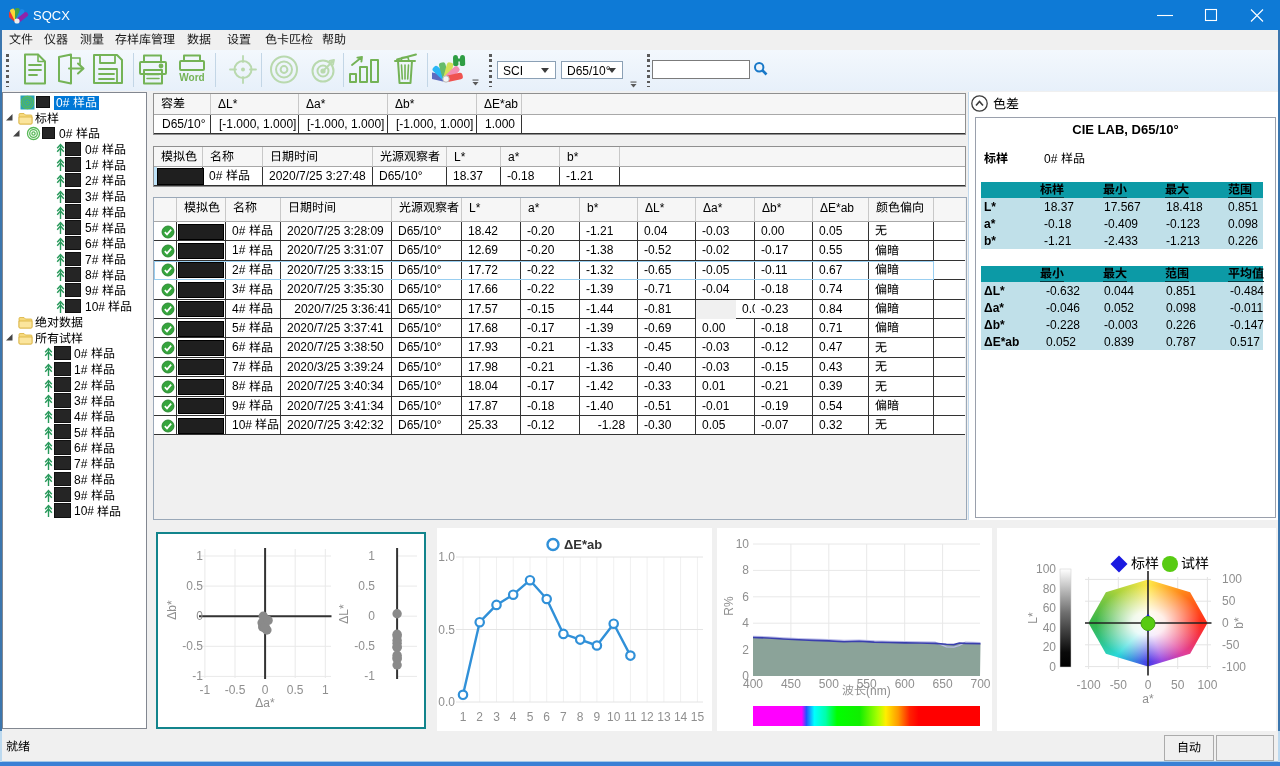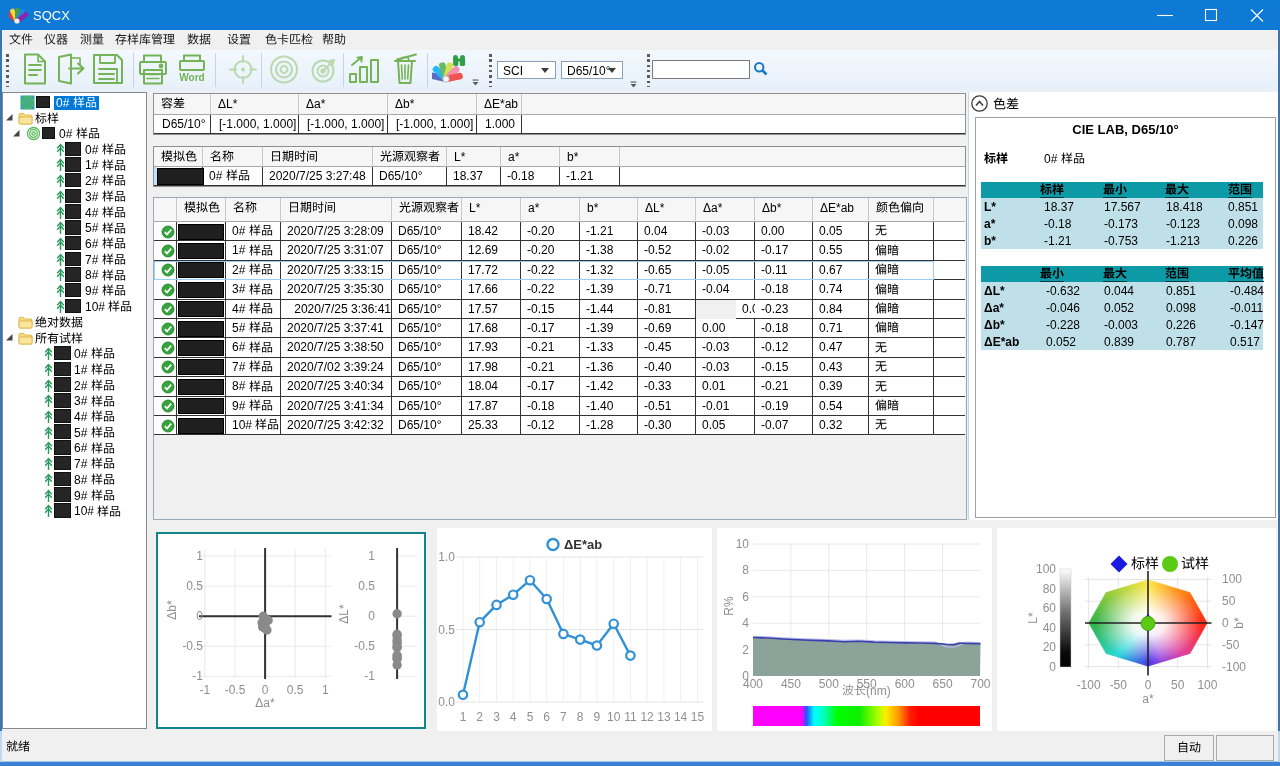--- a/index.html
+++ b/index.html
@@ -735,21 +735,21 @@
       <circle cx="7" cy="7" r="6" fill="none" stroke="#27842e" stroke-width="0.9"></circle>
       <path d="M3.8 7.2 L6 9.4 L10.2 4.6" fill="none" stroke="#fff" stroke-width="1.7"></path>
     </svg></div>
 <div class="abs" style="left:178px;top:339.9px;width:46px;height:16px;background:#1f1f1f;border:1px solid #000"></div>
 <div class="cd" style="left:154px;top:357.8px;width:23px;height:19.4px;"></div>
 <div class="cd" style="left:177px;top:357.8px;width:49px;height:19.4px;"></div>
 <div class="cd" style="left:226px;top:357.8px;width:55px;height:19.4px;">7# <svg class="k" style="vertical-align:-1.4px" width="24.0" height="12" viewBox="0 -880 2000 1000" fill="#000">
       <use href="#u6837" x="0"></use>
       <use href="#u54c1" x="1000"></use>
     </svg></div>
-<div class="cd" style="left:281px;top:357.8px;width:111px;height:19.4px;">2020/7/02 3:39:24</div>
+<div class="cd" style="left:281px;top:357.8px;width:111px;height:19.4px;">2020/3/25 3:39:24</div>
 <div class="cd" style="left:392px;top:357.8px;width:70px;height:19.4px;">D65/10°</div>
 <div class="cd" style="left:462px;top:357.8px;width:59px;height:19.4px;">17.98</div>
 <div class="cd" style="left:521px;top:357.8px;width:59px;height:19.4px;">-0.21</div>
 <div class="cd" style="left:580px;top:357.8px;width:58px;height:19.4px;">-1.36</div>
 <div class="cd" style="left:638px;top:357.8px;width:58px;height:19.4px;">-0.40</div>
 <div class="cd" style="left:696px;top:357.8px;width:59px;height:19.4px;">-0.03</div>
 <div class="cd" style="left:755px;top:357.8px;width:58px;height:19.4px;">-0.15</div>
 <div class="cd" style="left:813px;top:357.8px;width:56px;height:19.4px;">0.43</div>
 <div class="cd" style="left:869px;top:357.8px;width:65px;height:19.4px;"><svg class="k" style="vertical-align:-1.4px" width="12.0" height="12" viewBox="0 -880 1000 1000" fill="#000">
       <use href="#u65e0" x="0"></use>
@@ -815,21 +815,21 @@
 <div class="cd" style="left:154px;top:416.0px;width:23px;height:19.4px;"></div>
 <div class="cd" style="left:177px;top:416.0px;width:49px;height:19.4px;"></div>
 <div class="cd" style="left:226px;top:416.0px;width:55px;height:19.4px;">10# <svg class="k" style="vertical-align:-1.4px" width="24.0" height="12" viewBox="0 -880 2000 1000" fill="#000">
       <use href="#u6837" x="0"></use>
       <use href="#u54c1" x="1000"></use>
     </svg></div>
 <div class="cd" style="left:281px;top:416.0px;width:111px;height:19.4px;">2020/7/25 3:42:32</div>
 <div class="cd" style="left:392px;top:416.0px;width:70px;height:19.4px;">D65/10°</div>
 <div class="cd" style="left:462px;top:416.0px;width:59px;height:19.4px;">25.33</div>
 <div class="cd" style="left:521px;top:416.0px;width:59px;height:19.4px;">-0.12</div>
-<div class="cd" style="left:580px;top:416.0px;width:58px;height:19.4px;">-1.28</div>
+<div class="cd" style="left:580px;top:416.0px;width:58px;height:19.4px;text-align:center;">-1.28</div>
 <div class="cd" style="left:638px;top:416.0px;width:58px;height:19.4px;">-0.30</div>
 <div class="cd" style="left:696px;top:416.0px;width:59px;height:19.4px;">0.05</div>
 <div class="cd" style="left:755px;top:416.0px;width:58px;height:19.4px;">-0.07</div>
 <div class="cd" style="left:813px;top:416.0px;width:56px;height:19.4px;">0.32</div>
 <div class="cd" style="left:869px;top:416.0px;width:65px;height:19.4px;"><svg class="k" style="vertical-align:-1.4px" width="12.0" height="12" viewBox="0 -880 1000 1000" fill="#000">
       <use href="#u65e0" x="0"></use>
     </svg></div>
 <div class="cd" style="left:934px;top:416.0px;width:31px;height:19.4px;border-right:none;"></div>
 <div class="abs" style="left:161px;top:418.5px"><svg width="14" height="14" viewBox="0 0 14 14" style="vertical-align:-3px">
       <circle cx="7" cy="7" r="6" fill="#35a43c"></circle>
@@ -877,27 +877,27 @@
     </svg></div>
 <div class="trow" style="left:981px;top:198px;width:282px"></div>
 <div class="abs" style="left:984px;top:200px;font-weight:bold">L*</div>
 <div class="abs" style="left:1044px;top:200px">18.37</div>
 <div class="abs" style="left:1104px;top:200px">17.567</div>
 <div class="abs" style="left:1166px;top:200px">18.418</div>
 <div class="abs" style="left:1228px;top:200px">0.851</div>
 <div class="trow" style="left:981px;top:215px;width:282px"></div>
 <div class="abs" style="left:984px;top:217px;font-weight:bold">a*</div>
 <div class="abs" style="left:1044px;top:217px">-0.18</div>
-<div class="abs" style="left:1104px;top:217px">-0.173</div>
+<div class="abs" style="left:1104px;top:217px">-0.409</div>
 <div class="abs" style="left:1166px;top:217px">-0.123</div>
 <div class="abs" style="left:1228px;top:217px">0.098</div>
 <div class="trow" style="left:981px;top:232px;width:282px"></div>
 <div class="abs" style="left:984px;top:234px;font-weight:bold">b*</div>
 <div class="abs" style="left:1044px;top:234px">-1.21</div>
-<div class="abs" style="left:1104px;top:234px">-0.753</div>
+<div class="abs" style="left:1104px;top:234px">-2.433</div>
 <div class="abs" style="left:1166px;top:234px">-1.213</div>
 <div class="abs" style="left:1228px;top:234px">0.226</div>
 <div class="thead" style="left:981px;top:266px;width:282px"></div>
 <div class="abs" style="left:1040px;top:267px;border-bottom:1px solid #063a40;line-height:13px"><svg class="k" style="vertical-align:-1.4px" width="24.0" height="12" viewBox="0 -880 2000 1000" fill="#000">
       <use href="#b6700" x="0"></use>
       <use href="#b5c0f" x="1000"></use>
     </svg></div>
 <div class="abs" style="left:1103px;top:267px;border-bottom:1px solid #063a40;line-height:13px"><svg class="k" style="vertical-align:-1.4px" width="24.0" height="12" viewBox="0 -880 2000 1000" fill="#000">
       <use href="#b6700" x="0"></use>
       <use href="#b5927" x="1000"></use>

